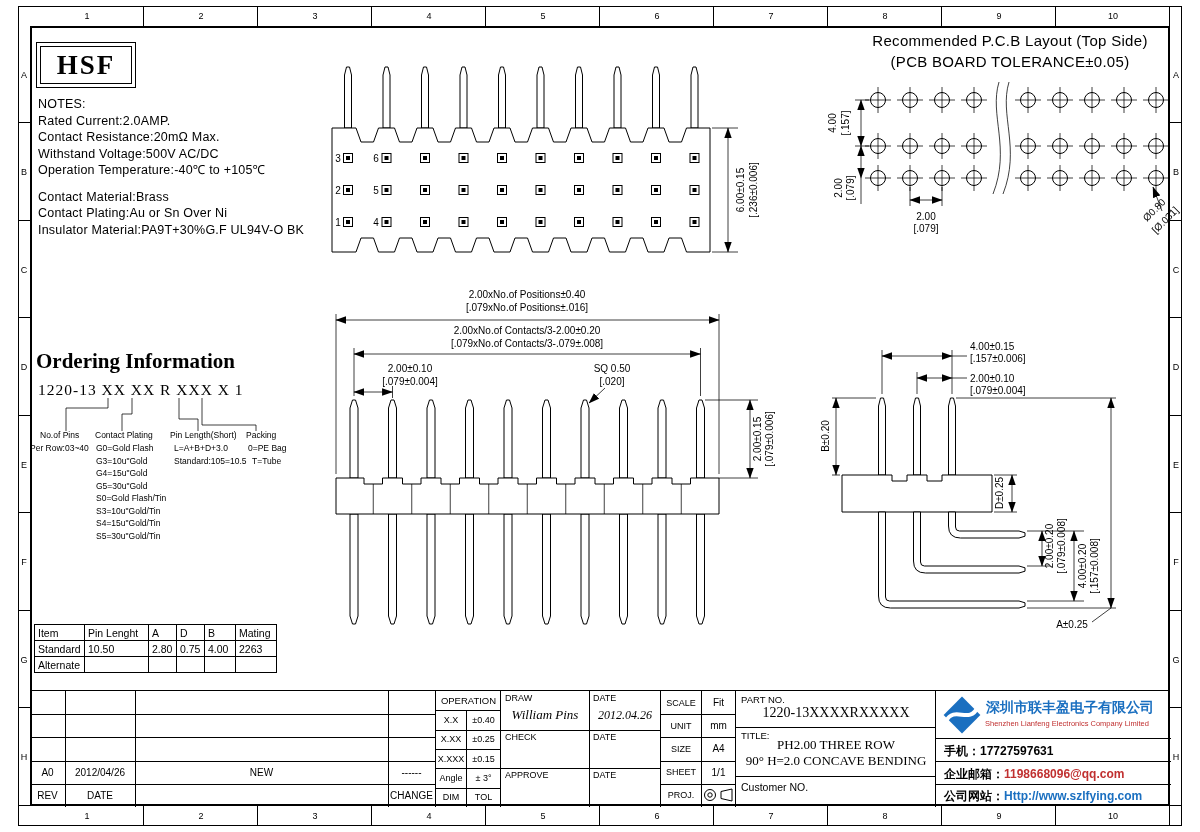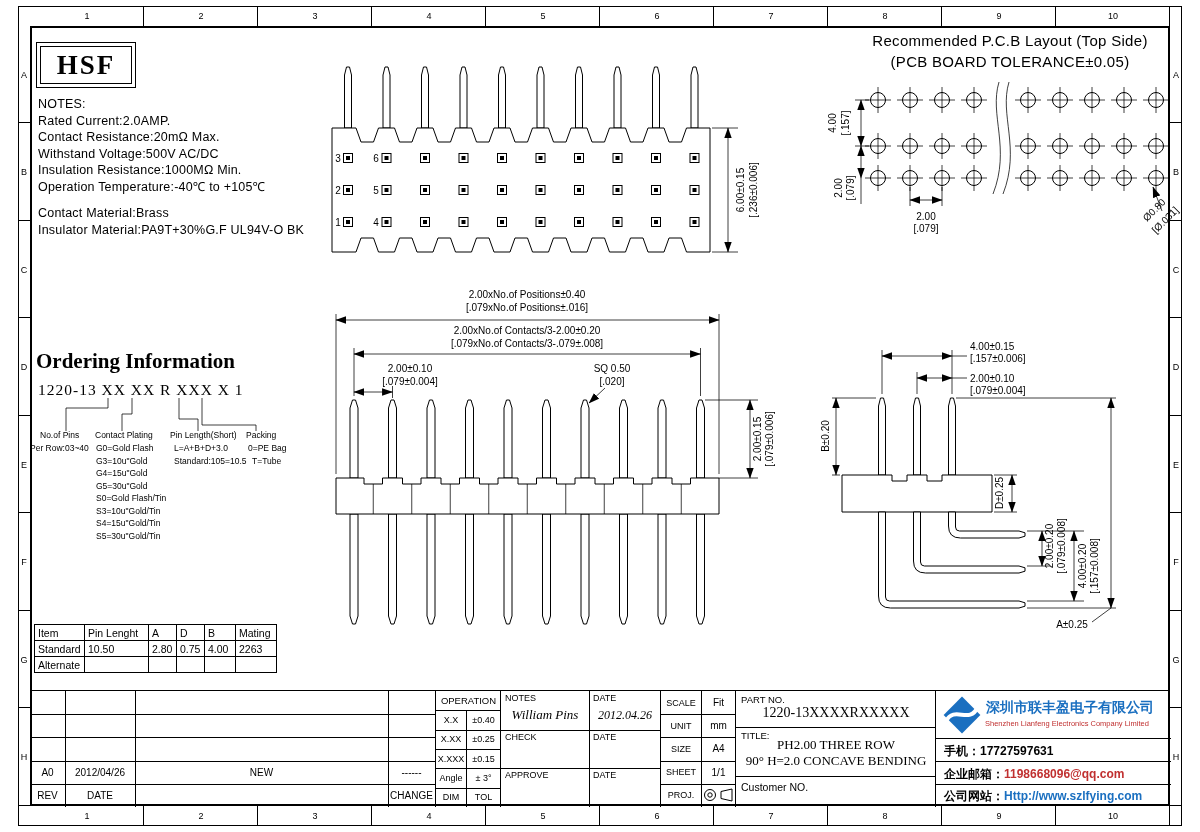--- a/index.html
+++ b/index.html
@@ -101,24 +101,24 @@
 
   <div class="hsf-box">
     <div class="hsf-inner">HSF</div>
   </div>
 
   <div class="notes">
     <div>NOTES:</div>
     <div>Rated Current:2.0AMP.</div>
     <div>Contact Resistance:20mΩ Max.</div>
     <div>Withstand Voltage:500V AC/DC</div>
-    <div>Insulation Resistance:1000MΩ Min.</div>
     <div>Operation Temperature:-40℃ to +105℃</div>
     <div class="ngap"></div>
     <div>Contact Material:Brass</div>
+    <div>Contact Plating:Au or Sn Over Ni</div>
     <div>Insulator Material:PA9T+30%G.F UL94V-O BK</div>
   </div>
 
   <div class="pcbt" style="left:845px;top:32px">Recommended P.C.B Layout (Top Side)</div>
   <div class="pcbt" style="left:845px;top:53px">(PCB BOARD TOLERANCE±0.05)</div>
 
   <svg id="svg-pcb" class="abs" style="left:823px;top:70px" width="360" height="190">
     <g id="pcb-g">
         <circle cx="55" cy="30" r="7.5" class="hole"></circle>
         <line x1="42" y1="30" x2="68" y2="30" class="ln thin"></line>
@@ -511,21 +511,21 @@
       <div class="tc" style="left:0;top:77.3px;width:30px;height:19.4px;font-size:9px">Angle</div>
       <div class="tc" style="left:30px;top:77.3px;width:35px;height:19.4px;font-size:9px">± 3°</div>
       <div class="tc" style="left:0;top:96.7px;width:30px;height:19.3px;font-size:9px">DIM</div>
       <div class="tc" style="left:30px;top:96.7px;width:35px;height:19.3px;font-size:9px">TOL</div>
     </div>
 
     <div class="blk" style="left:470px;width:160px">
       <div class="hl" style="top:38.7px;width:160px"></div>
       <div class="hl" style="top:77.3px;width:160px"></div>
       <div class="vl" style="left:88px;height:116px"></div>
-      <div class="tl" style="left:4px;top:2px;font-size:9px">NOTES</div>
+      <div class="tl" style="left:4px;top:2px;font-size:9px">DRAW</div>
       <div class="tc sig" style="left:0;top:12px;width:88px;height:24px">William Pins</div>
       <div class="tl" style="left:92px;top:2px;font-size:9px">DATE</div>
       <div class="tc sig" style="left:88px;top:12px;width:72px;height:24px;font-size:12px">2012.04.26</div>
       <div class="tl" style="left:4px;top:40.7px;font-size:9px">CHECK</div>
       <div class="tl" style="left:92px;top:40.7px;font-size:9px">DATE</div>
       <div class="tl" style="left:4px;top:79.3px;font-size:9px">APPROVE</div>
       <div class="tl" style="left:92px;top:79.3px;font-size:9px">DATE</div>
     </div>
 
     <div class="blk" style="left:630px;width:75px">

